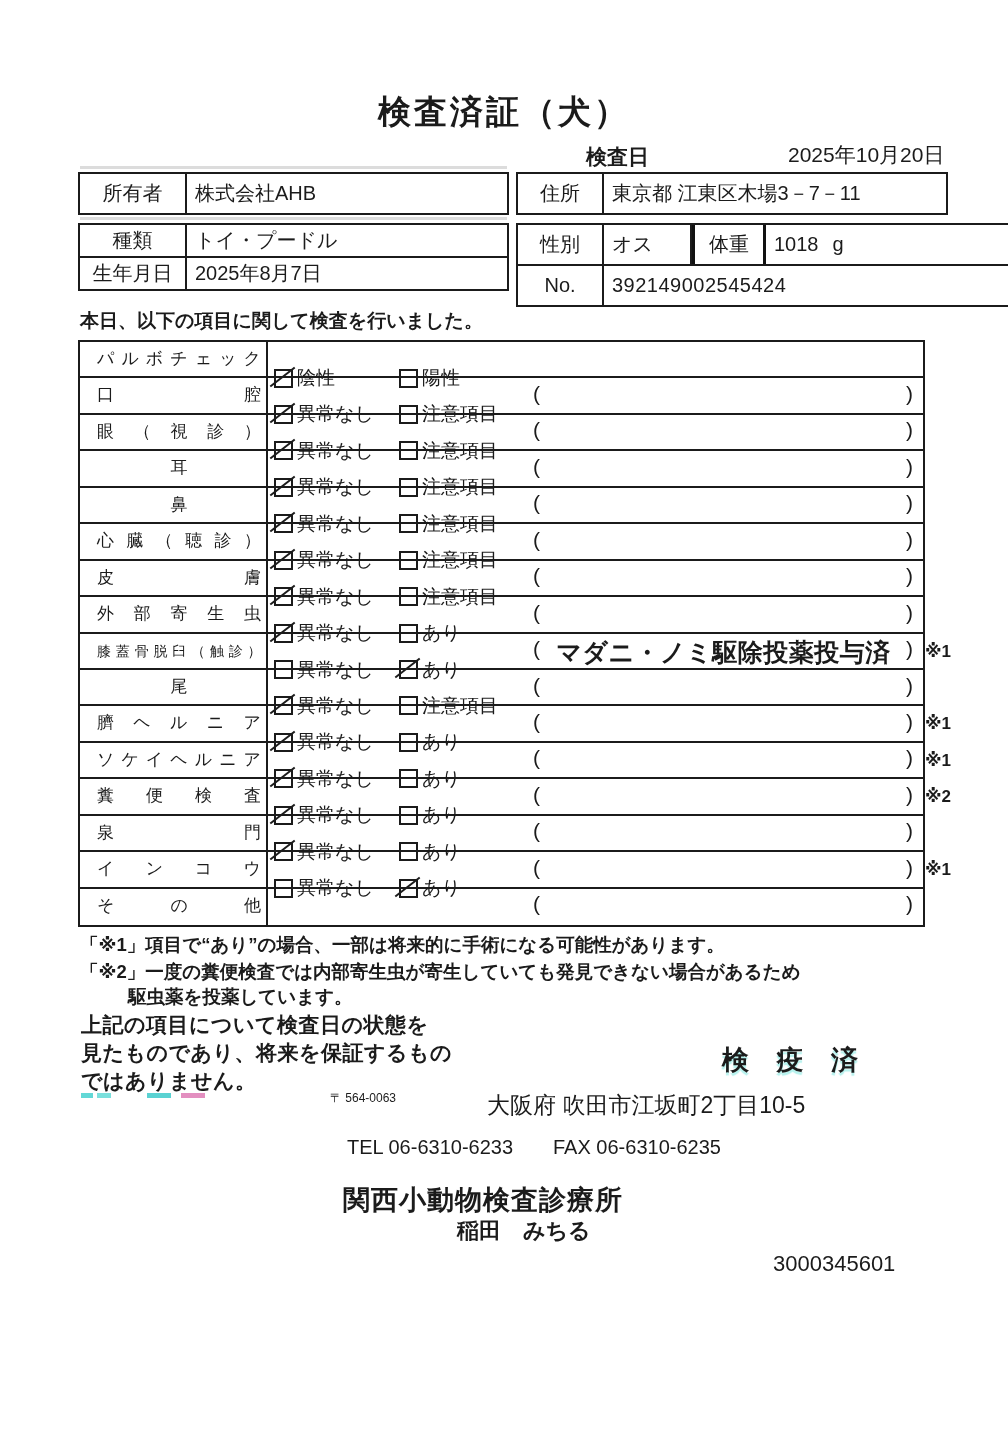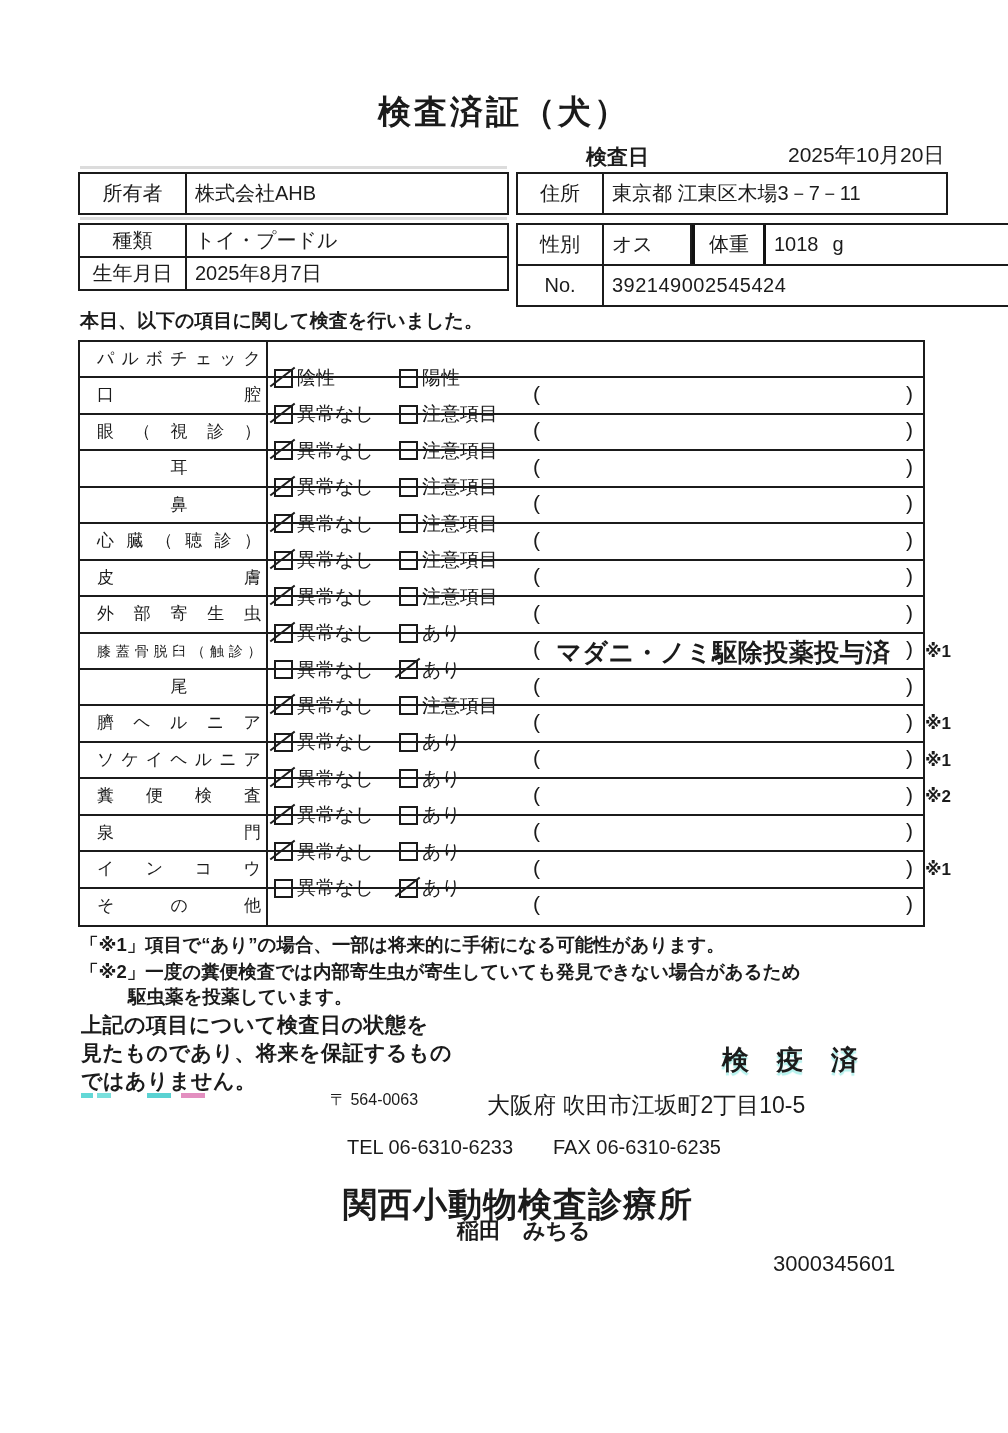--- a/index.html
+++ b/index.html
@@ -72,25 +72,25 @@
   .stmt3{top:1067px;padding-bottom:3px;
     background:linear-gradient(90deg,#62d8d6 0 12px,transparent 12px 16px,#7ae0dd 16px 30px,transparent 30px 66px,#5ad2d2 66px 90px,transparent 90px 100px,#e38fc0 100px 124px,transparent 124px);
     background-size:152px 5px;background-repeat:no-repeat;background-position:0 100%;text-align:center;}
   
   .stamp{
     position:absolute;top:1042px;left:722px;
     font-size:27px;font-weight:700;letter-spacing:10px;white-space:nowrap;
     text-shadow:0 3px 1px rgba(88,224,214,0.45);
   }
   
-  .postal{position:absolute;top:1090px;left:330px;font-size:16px;}
+  .postal{position:absolute;top:1090px;left:330px;font-size:12px;}
   .addr{position:absolute;top:1090px;left:487px;font-size:23px;}
   .tel{position:absolute;top:1136px;left:347px;font-size:20px;}
   .fax{position:absolute;top:1136px;left:553px;font-size:20px;}
-  .clinic{position:absolute;top:1182px;left:343px;font-size:34px;font-weight:600;letter-spacing:1px;}
+  .clinic{position:absolute;top:1182px;left:343px;font-size:27px;font-weight:600;letter-spacing:1px;}
   .vet{position:absolute;top:1216px;left:457px;font-size:22px;font-weight:600;}
   .serial{position:absolute;top:1251px;left:773px;font-size:22px;}
 </style>
 </head>
 <body>
 
 <div class="page">
 
   <div class="title">検査済証（犬）</div>
 

